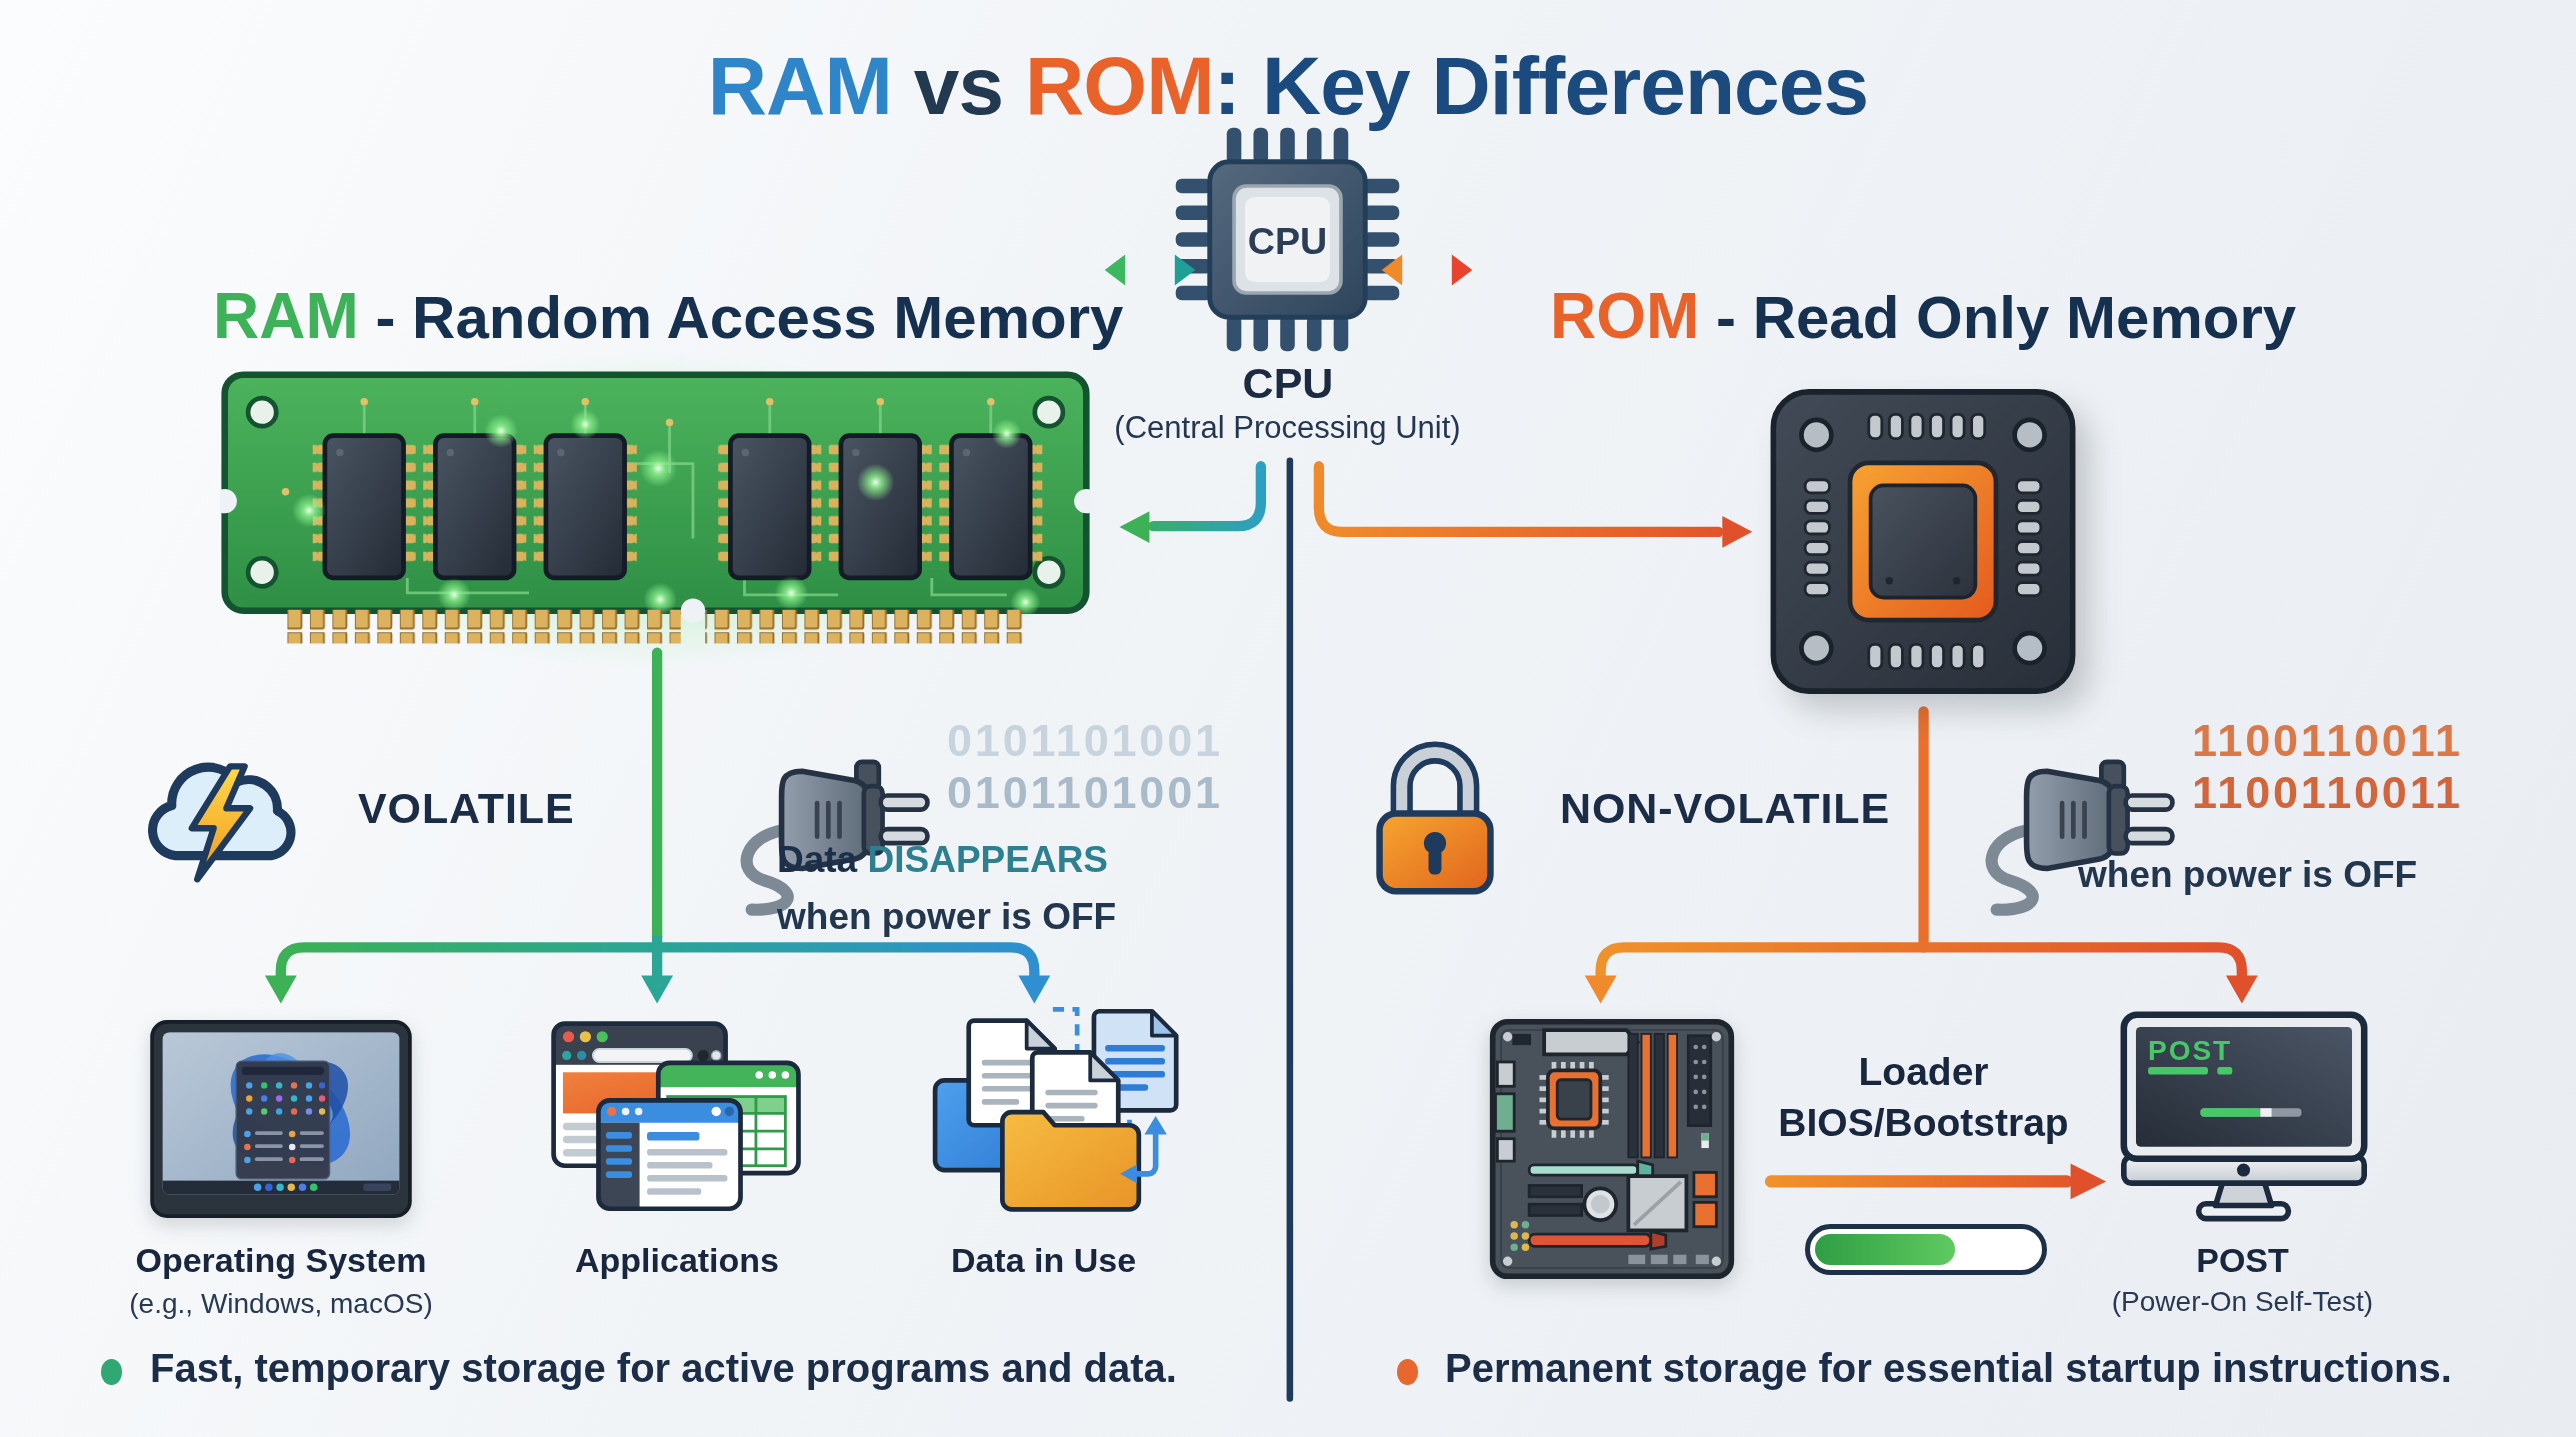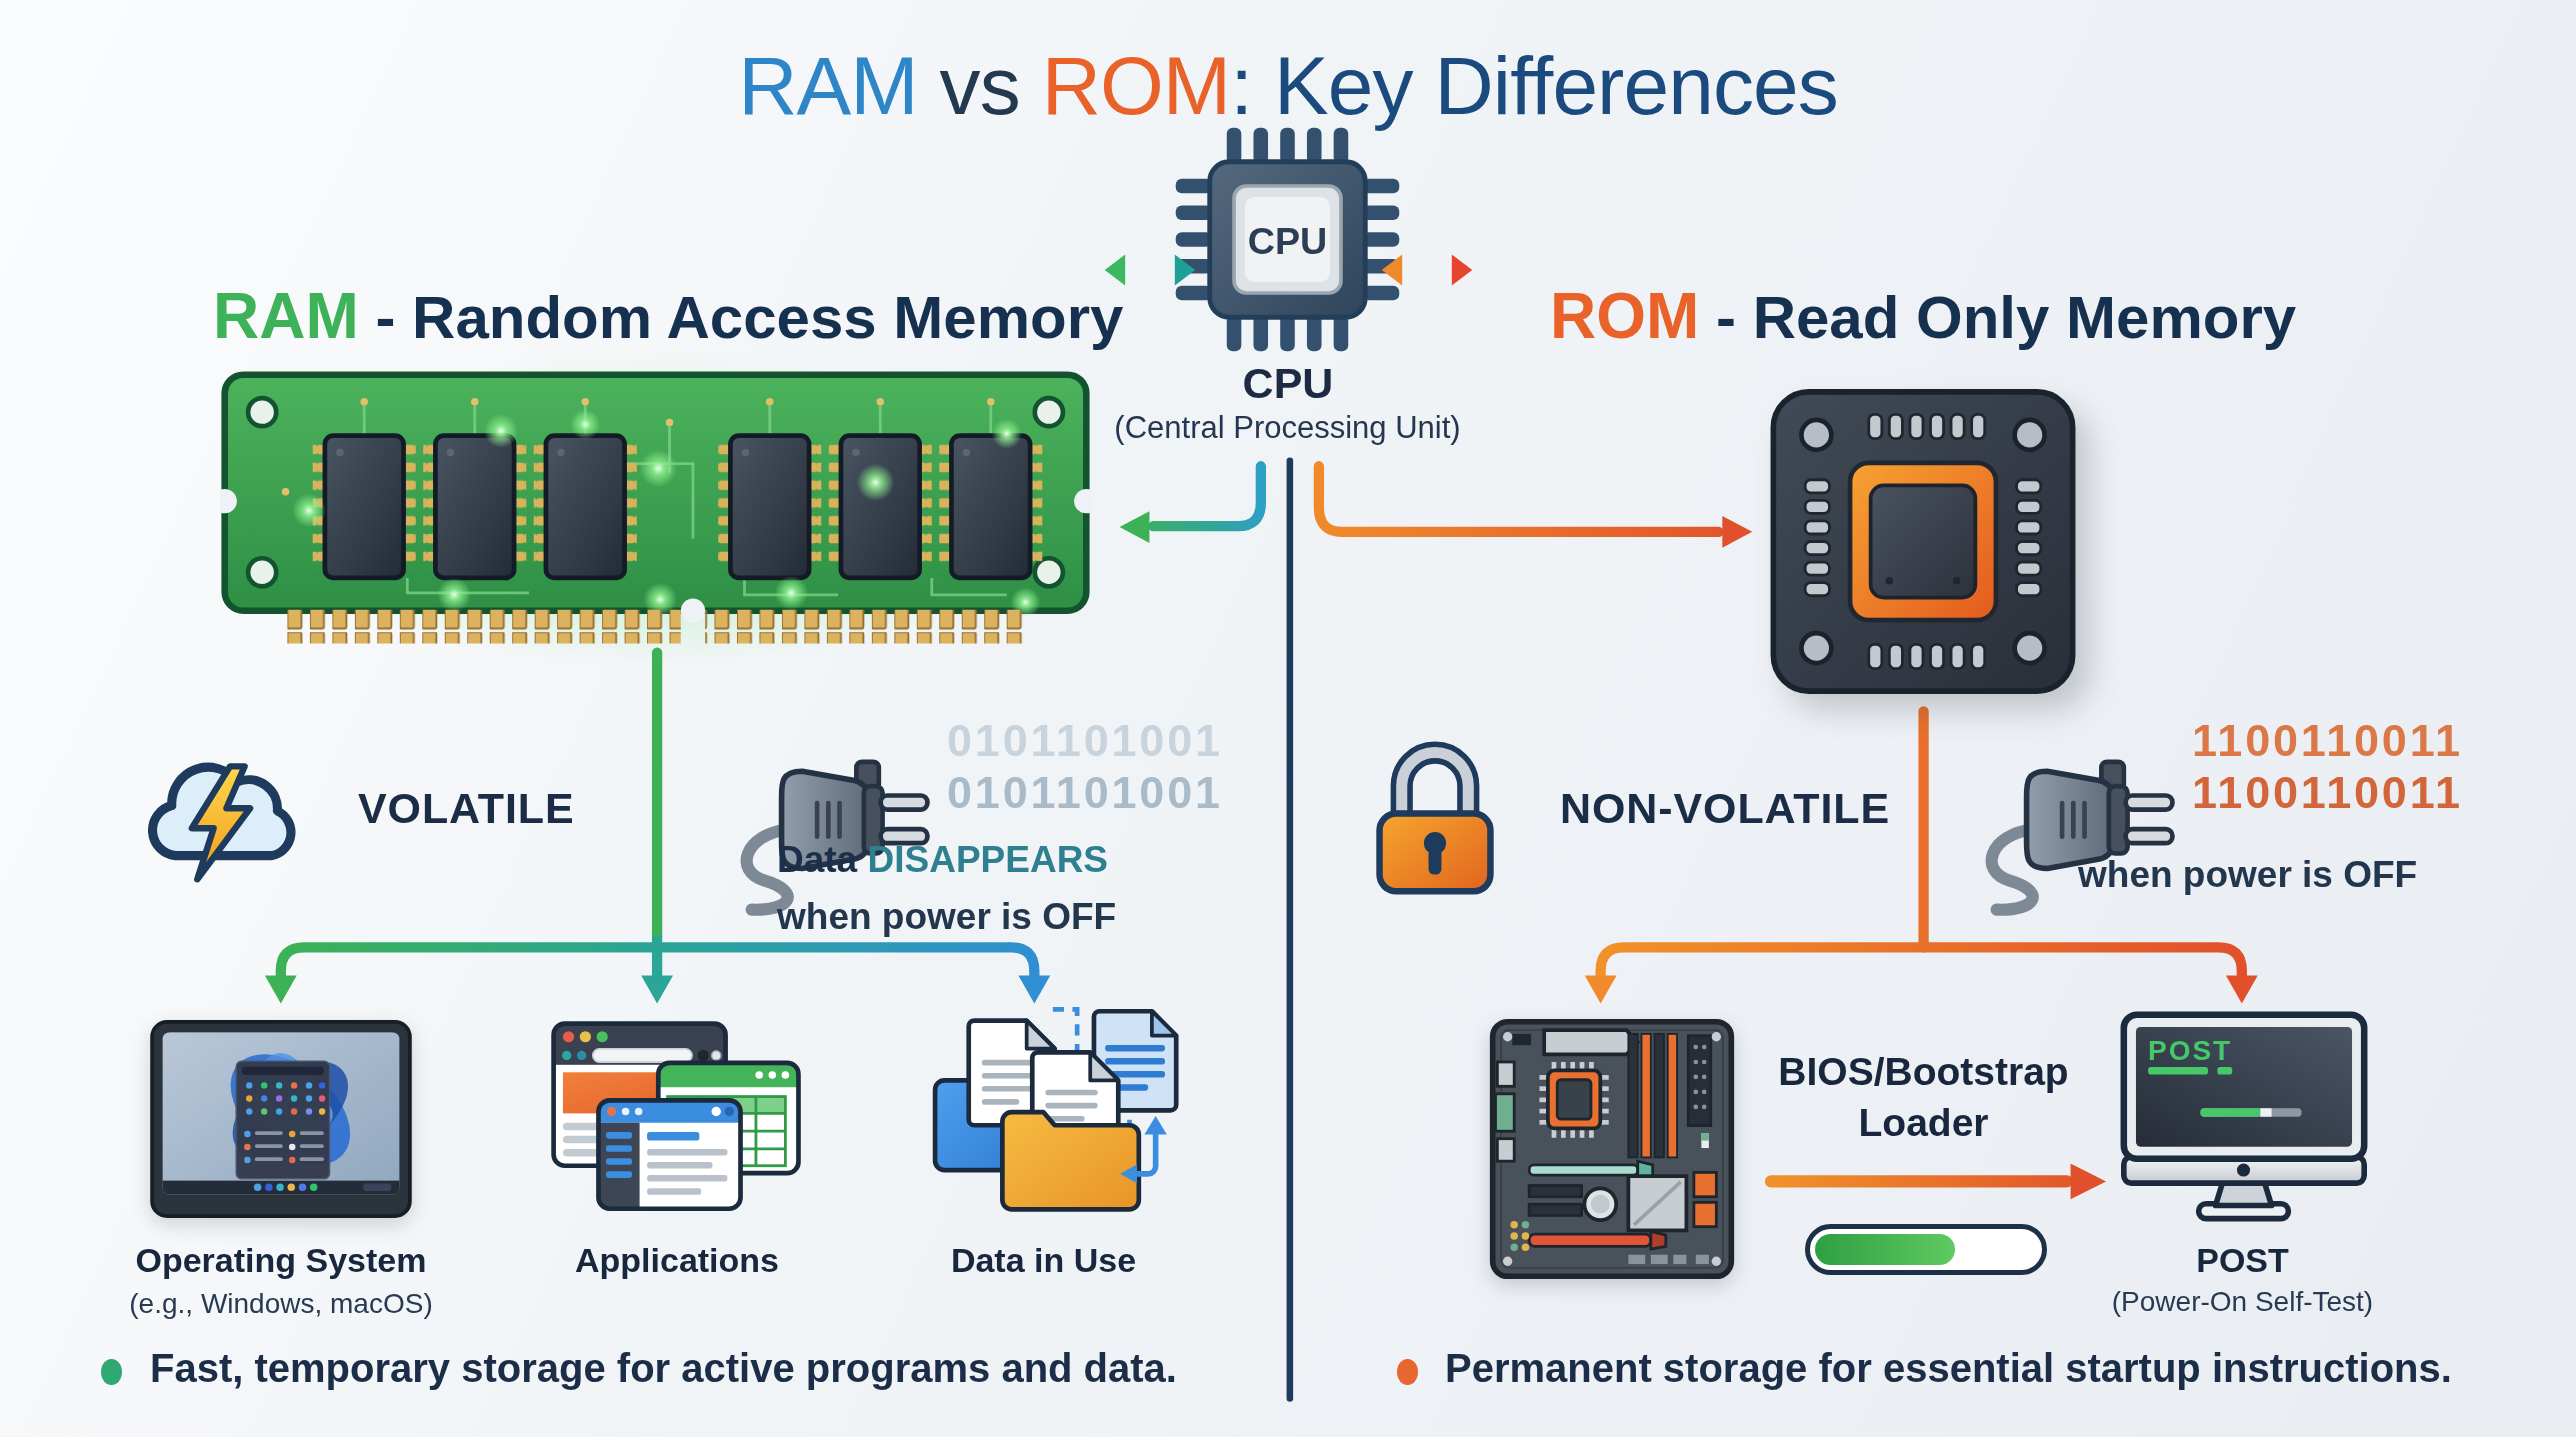--- a/index.html
+++ b/index.html
@@ -8,21 +8,21 @@
   #canvas {
     position:relative; width:2576px; height:1438px; overflow:hidden;
     background:linear-gradient(115deg,#fbfcfd 0%,#f1f4f7 40%,#e9edf2 100%);
   }
   .abs { position:absolute; }
   svg { display:block; }
   svg text { font-family:"Liberation Sans", sans-serif; }
 
   
   .title { left:0; top:39px; width:2576px; text-align:center;
-           font-size:82px; font-weight:normal; letter-spacing:-0.9px; }
+           font-size:82px; font-weight:bold; letter-spacing:-0.9px; }
   .t-ram  { color:var(--title_ram_blue); }
   .t-vs   { color:var(--navy); }
   .t-rom  { color:var(--rom_orange); }
   .t-rest { color:var(--title_rest_blue); }
 
   
   .cpu-icon       { left:1166px; top:118px; }
   .cpu-arrow-l    { left:1103px; top:242px; }
   .cpu-arrow-r    { left:1380px; top:242px; }
   .cpu-caption    { left:1101px; top:359px; width:374px; text-align:center;
@@ -705,22 +705,22 @@
       <circle cx="28" cy="246" r="4" fill="#6fae8e"></circle>
         <circle cx="40" cy="246" r="4" fill="#e0b84a"></circle>
     </g>
     <circle cx="21" cy="21" r="5" fill="#c8cdd2"></circle>
       <circle cx="244" cy="21" r="5" fill="#c8cdd2"></circle>
     <circle cx="21" cy="261" r="5" fill="#c8cdd2"></circle>
       <circle cx="244" cy="261" r="5" fill="#c8cdd2"></circle>
   </svg>
 
   <div class="abs bios-label">
+    <div>Loader</div>
     <div>BIOS/Bootstrap</div>
-    <div>Loader</div>
   </div>
 
   <div class="abs progress-pill">
     <div class="progress-fill"></div>
   </div>
 
   <svg class="abs post-icon" width="248" height="217" viewBox="0 0 265 232">
     <defs>
       <linearGradient id="screeng" x1="0" y1="1" x2="1" y2="0">
         <stop offset="0" stop-color="#262d38"></stop>

